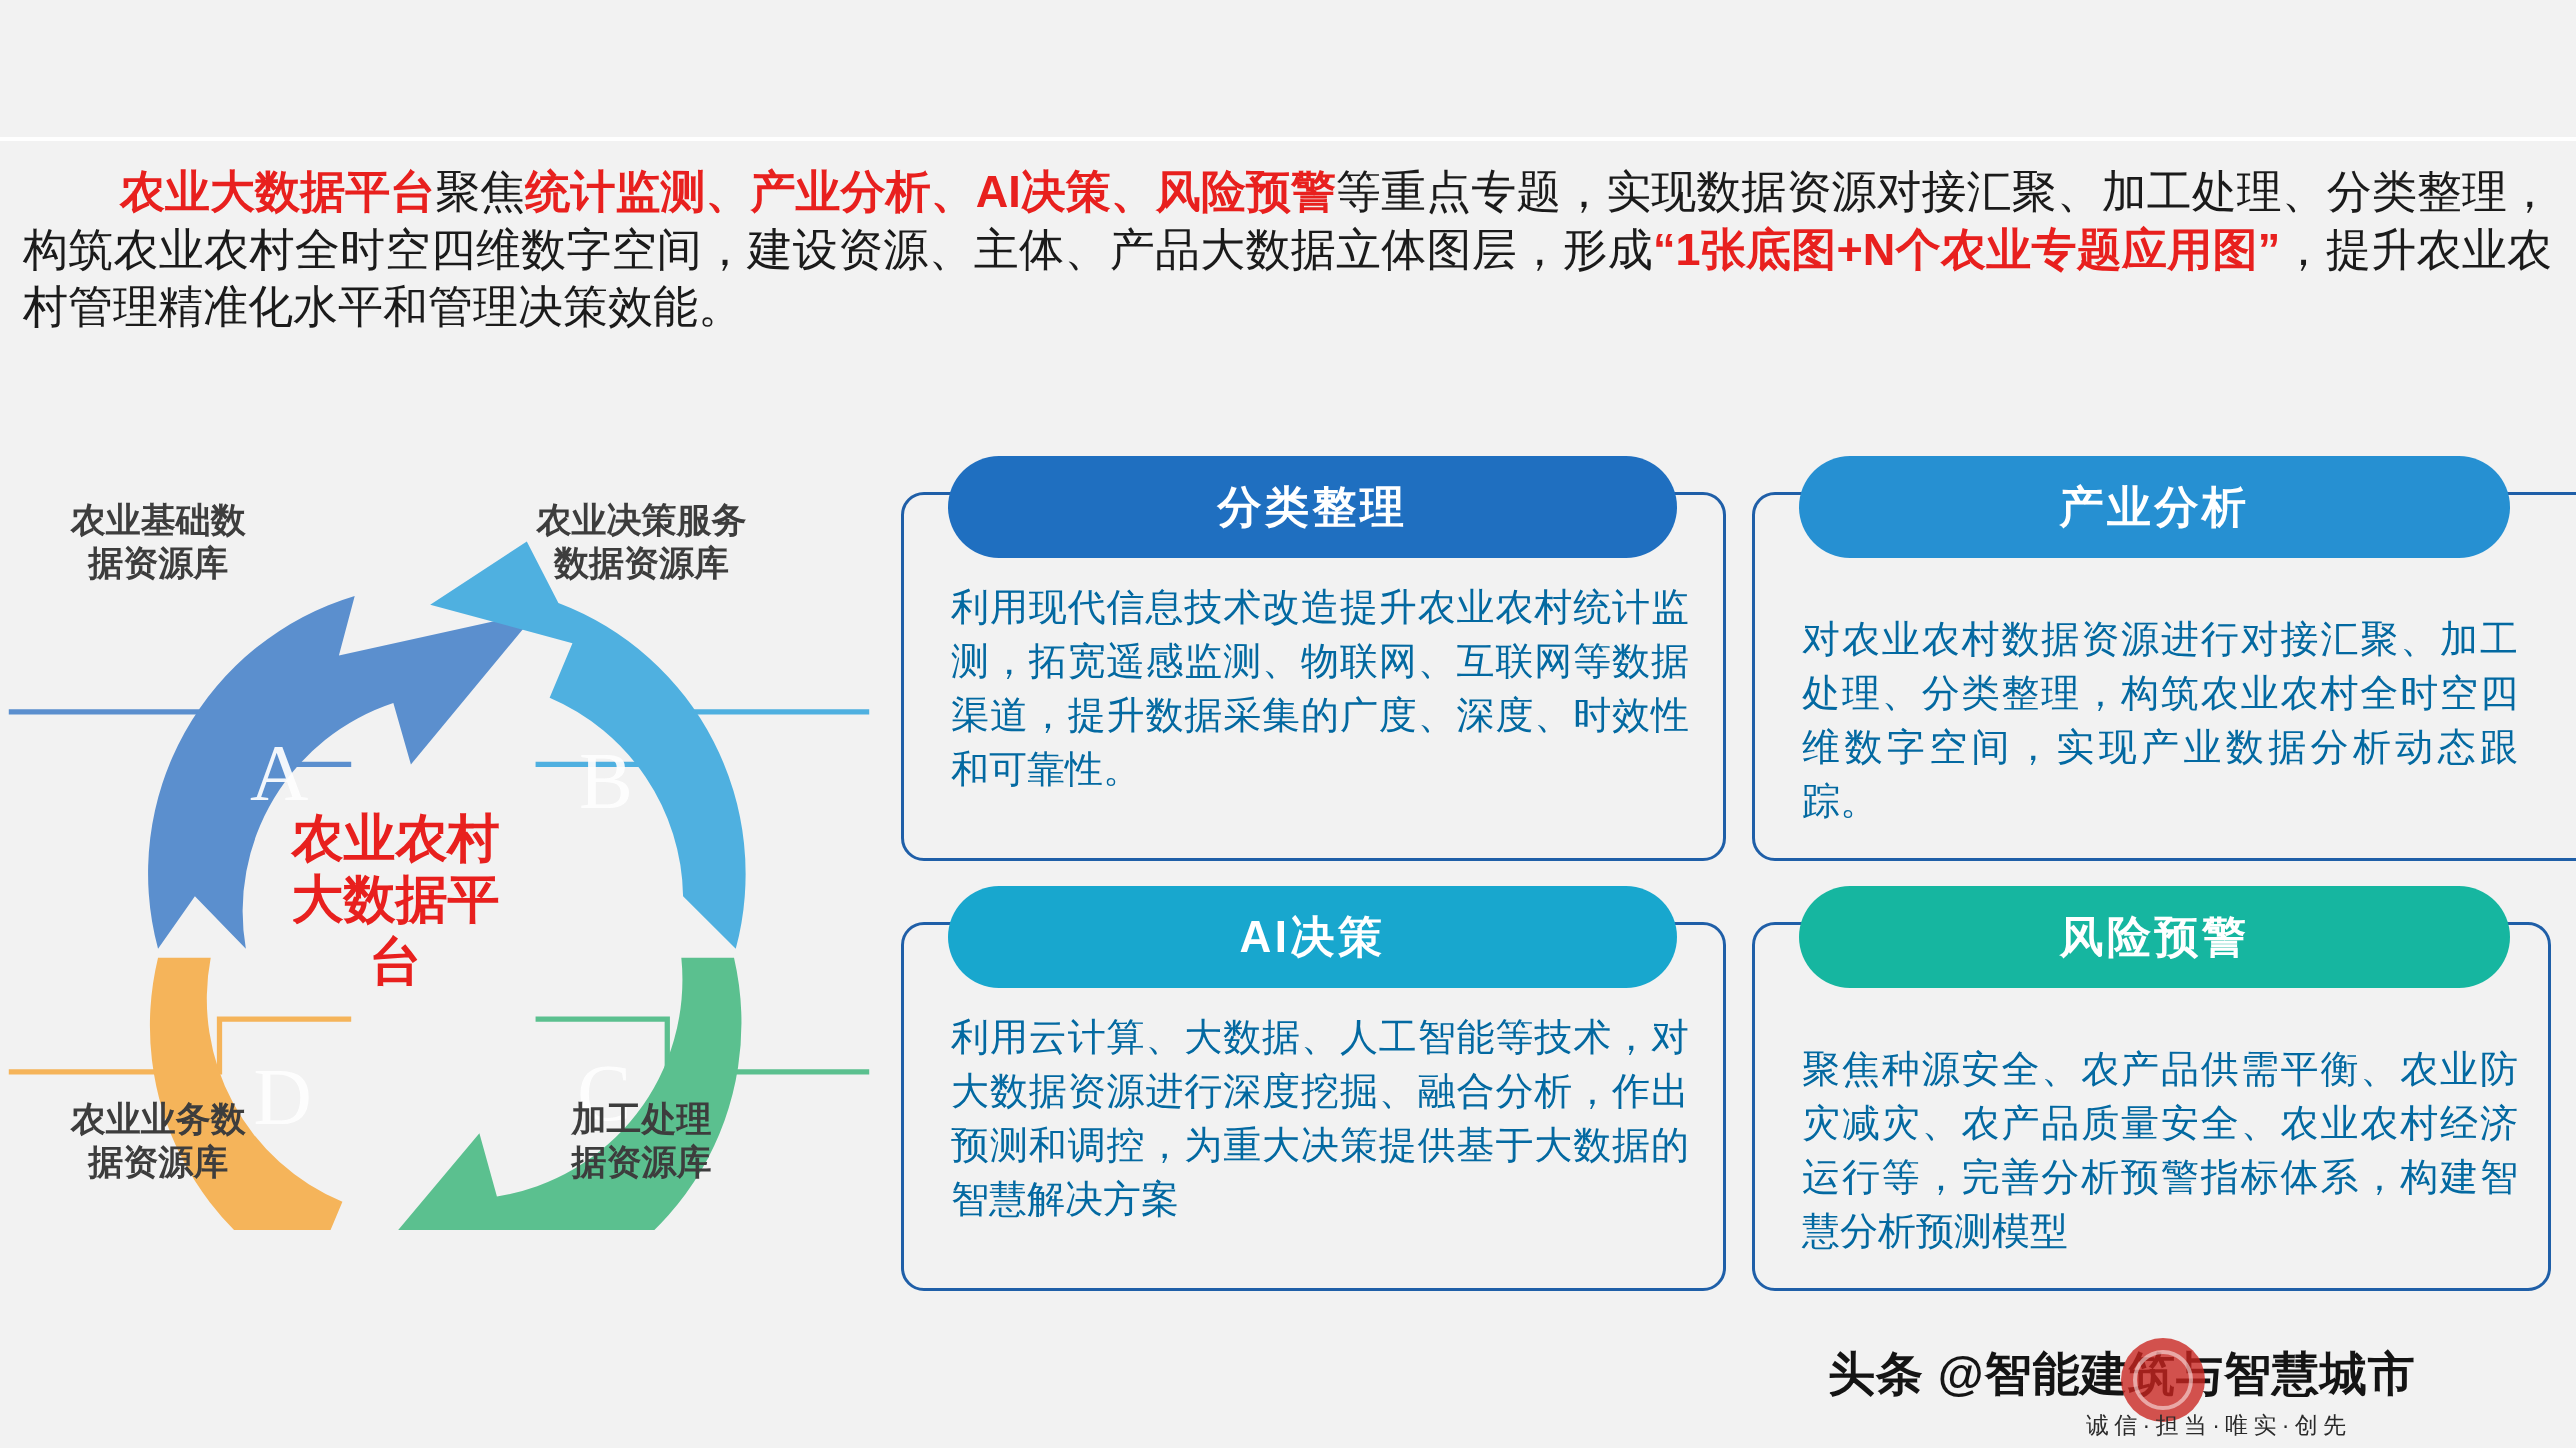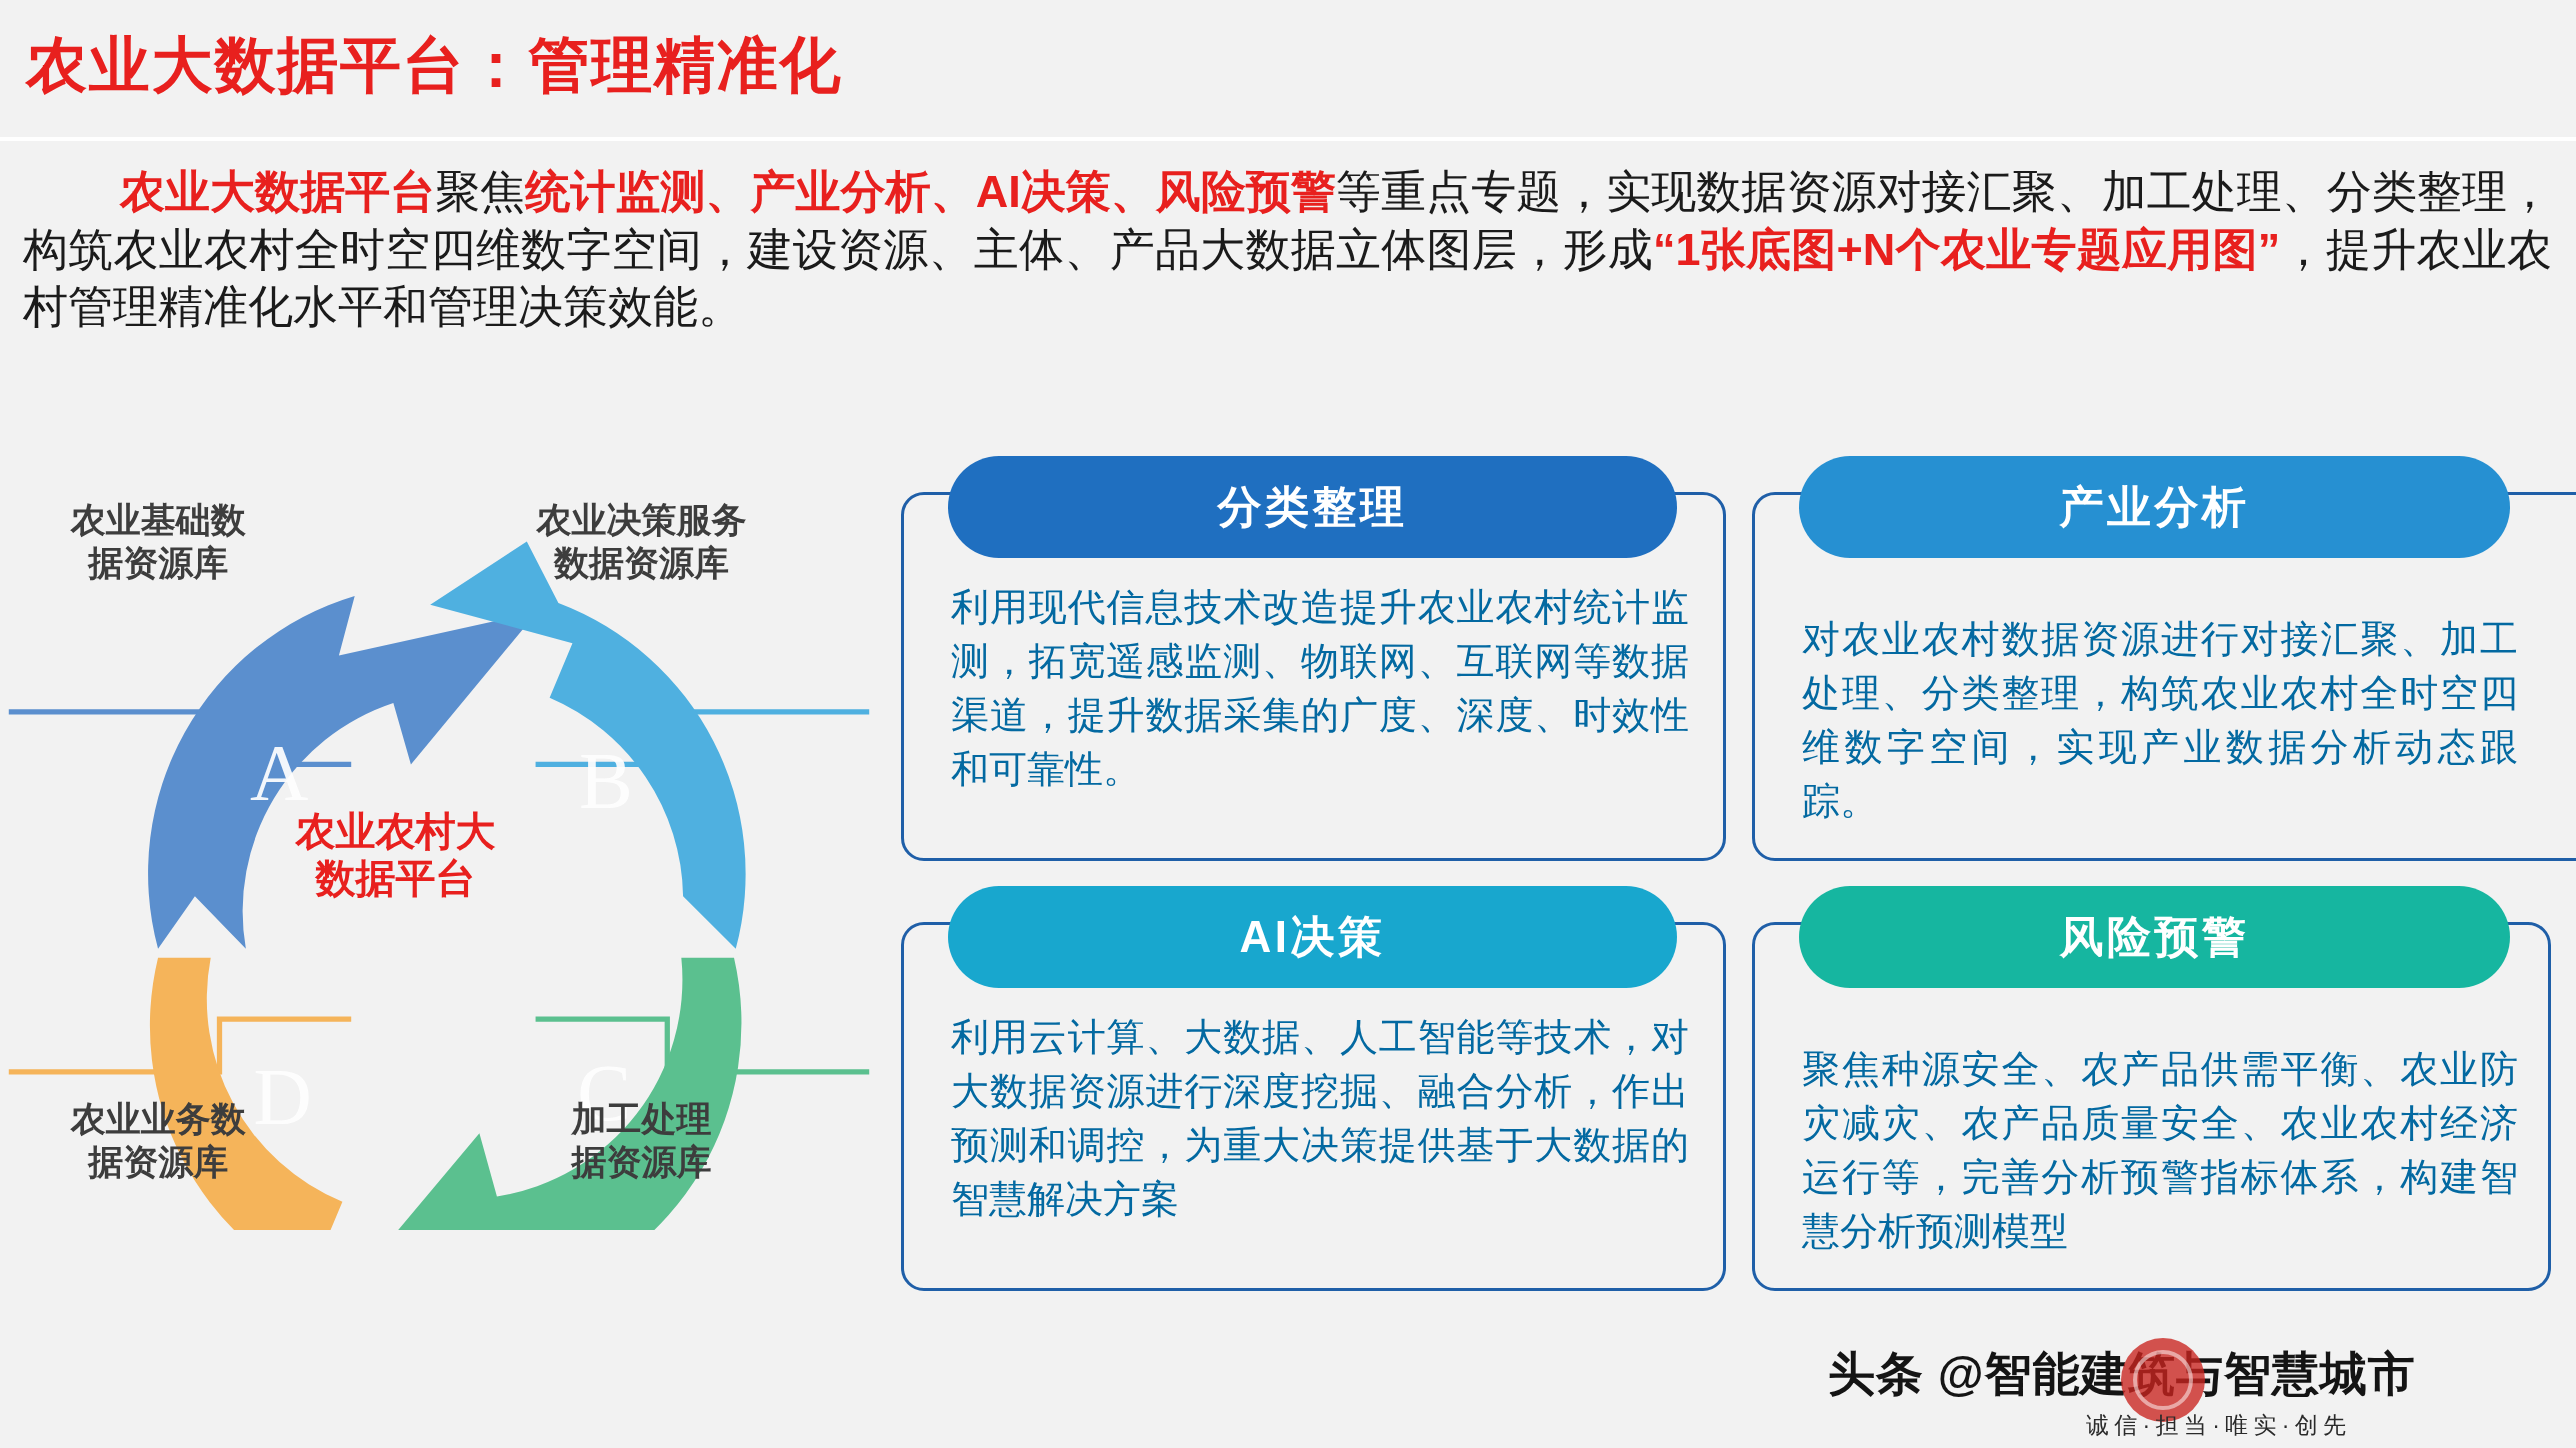--- a/index.html
+++ b/index.html
@@ -68,21 +68,21 @@
   }
   #lbl-a { left:8.8px;  top:42px;  width:299px; }
   #lbl-b { left:492px; top:42px;  width:299px; }
   #lbl-d { left:8.8px;  top:641px; width:299px; }
   #lbl-c { left:492px; top:641px; width:299px; }
 
   #center-label {
     position:absolute;
     left:290px; top:351px;
     width:211px;
-    font-size:40px;
+    font-size:52px;
     font-weight:bold;
     color:#e8201e;
     line-height:1.18;
     text-align:center;
   }
 
   
   .card {
     position:absolute;
     border:3.5px solid #1f5fa8;
@@ -157,21 +157,20 @@
     color:#2a2a2a;
     letter-spacing:5.3px;
     white-space:nowrap;
   }
 </style>
 </head>
 <body>
 
 <div id="slide">
 
-  <div id="title">农业大数据平台：管理精准化</div>
   <div id="title-rule"></div>
 
   <div id="intro"><span class="hl">农业大数据平台</span><span>聚焦</span><span class="hl">统计监测、产业分析、AI决策、风险预警</span><span>等重点专题，实现数据资源对接汇聚、加工处理、分类整理，构筑农业农村全时空四维数字空间，建设资源、主体、产品大数据立体图层，形成</span><span class="hl">“1张底图+N个农业专题应用图”</span><span>，提升农业农村管理精准化水平和管理决策效能。</span></div>
 
   <div id="diagram">
     <svg width="878" height="773" viewBox="0 0 1000 880">
 
       <polyline points="10,290 250,290 250,350 400,350" fill="none" stroke="#5B8FCE" stroke-width="6"></polyline>
       <polyline points="990,290 760,290 760,350 610,350" fill="none" stroke="#4FB0E0" stroke-width="6"></polyline>
       <polyline points="10,700 250,700 250,640 400,640" fill="none" stroke="#F5B45A" stroke-width="6"></polyline>

